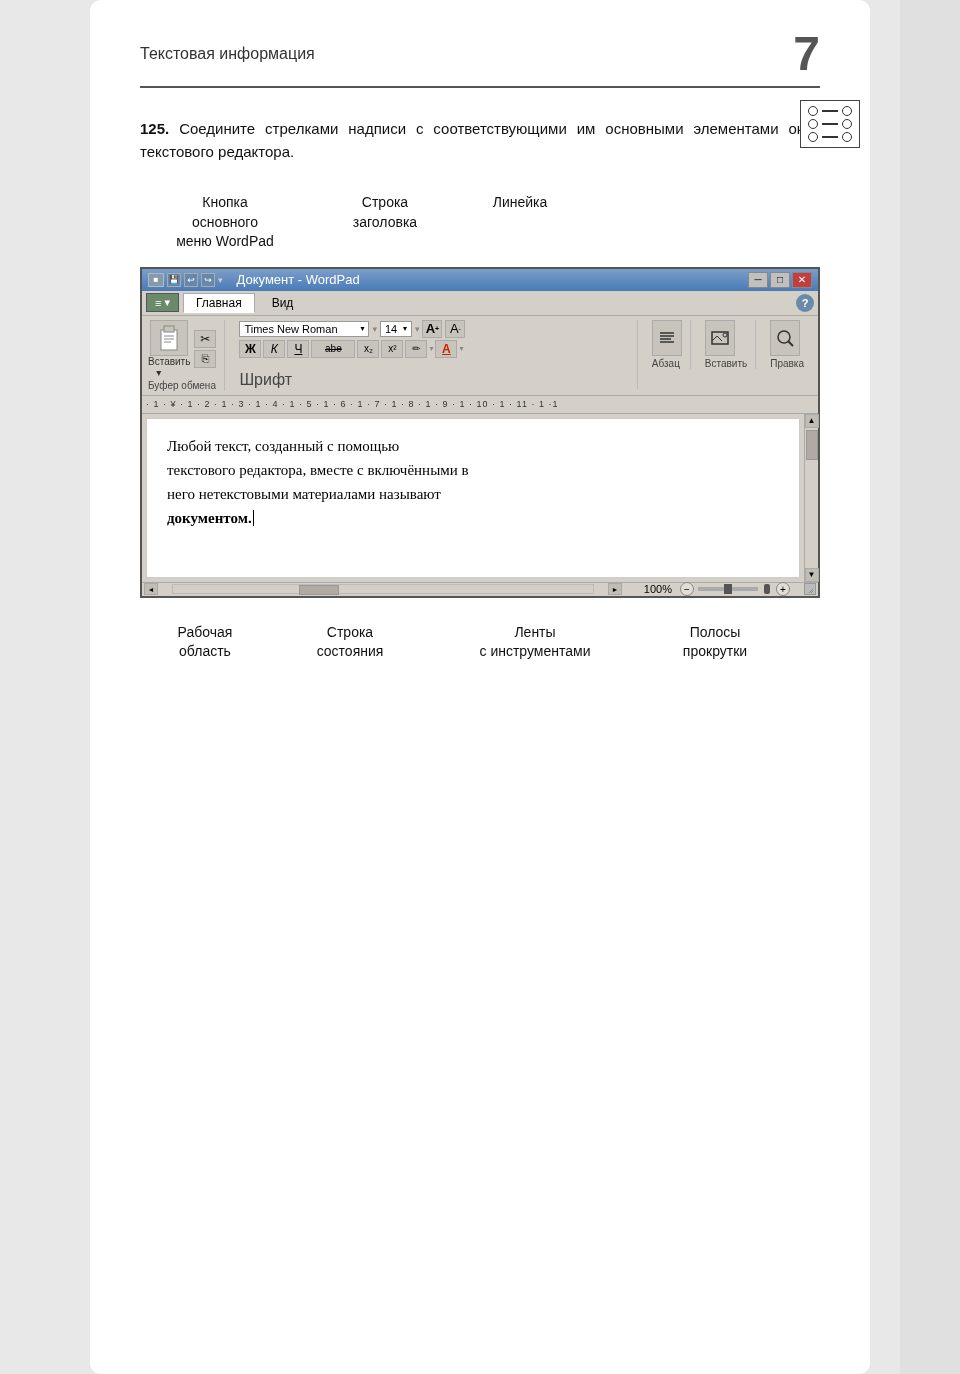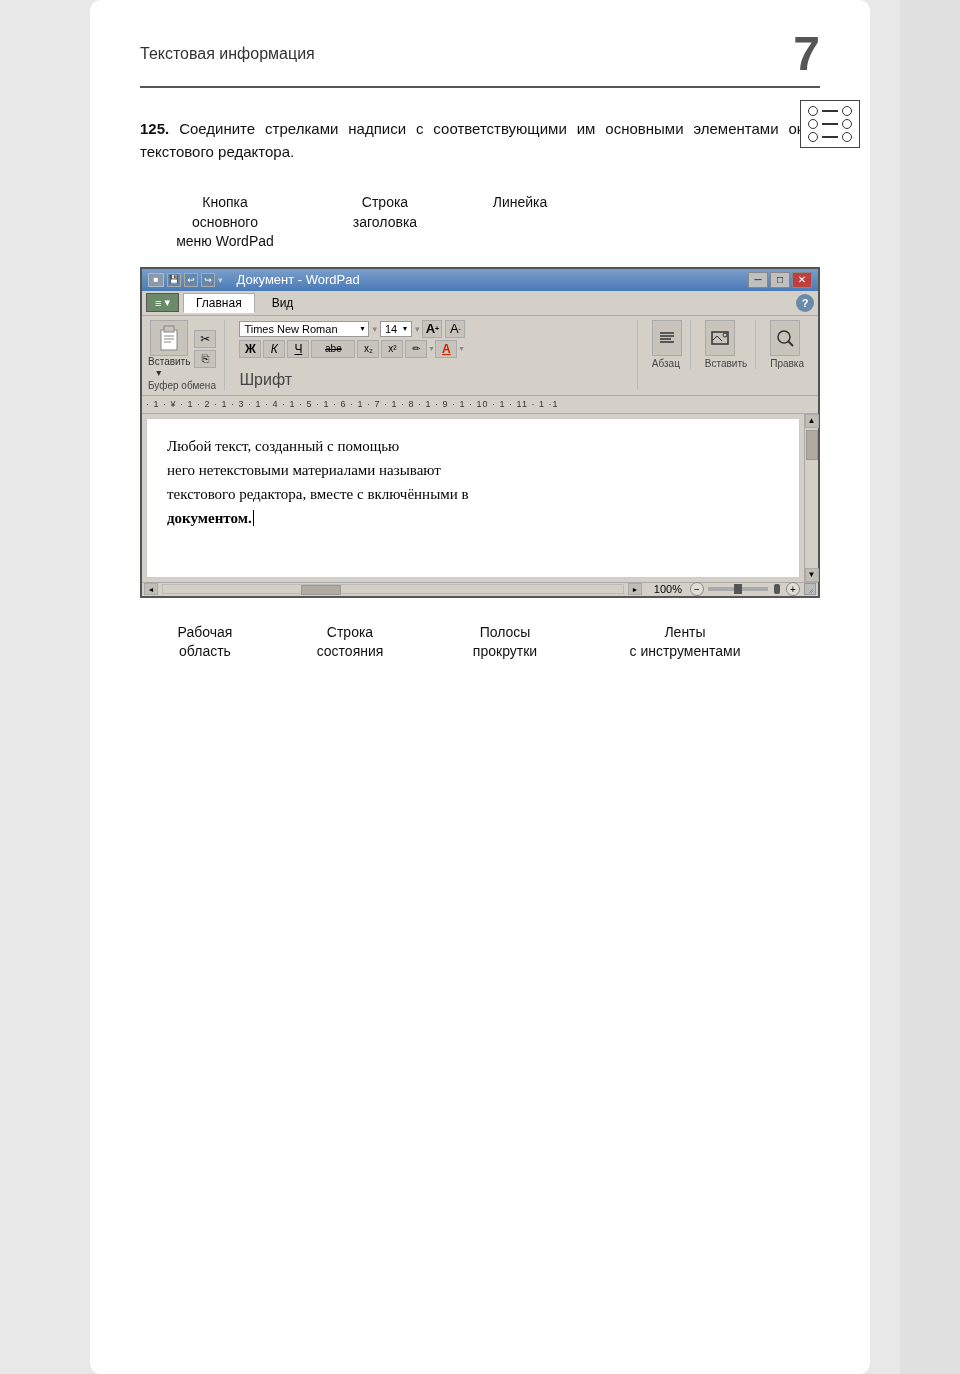--- a/index.html
+++ b/index.html
@@ -223,21 +223,21 @@
     .wp-doc-content {
       flex: 1;
     }
     .wp-hscrollbar {
       background: #d4d0c8;
       border-top: 1px solid #aaa;
       display: flex;
       align-items: center;
       padding: 0 2px;
       height: 14px;
-      gap: 4px;
+      gap: 14px;
     }
     .wp-scroll-h-arrow {
       width: 14px;
       height: 12px;
       background: #c0bdb5;
       border: 1px solid #aaa;
       display: flex;
       align-items: center;
       justify-content: center;
       font-size: 7px;
@@ -513,22 +513,22 @@
     </div>
 
     <div class="wp-ruler">
       <div class="ruler-content">· 1 · ¥ · 1 · 2 · 1 · 3 · 1 · 4 · 1 · 5 · 1 · 6 · 1 · 7 · 1 · 8 · 1 · 9 · 1 · 10 · 1 · 11 · 1 ·1</div>
     </div>
 
     <div class="wp-doc-wrapper">
       <div class="wp-doc-content">
         <div class="wp-doc-area">
           <p style="font-size:15px;line-height:1.6;text-align:justify;">Любой   текст,   созданный   с   помощью</p>
+          <p style="font-size:15px;line-height:1.6;text-align:justify;">текстового редактора, вместе с включёнными в</p>
           <p style="font-size:15px;line-height:1.6;text-align:justify;">него    нетекстовыми    материалами    называют</p>
-          <p style="font-size:15px;line-height:1.6;text-align:justify;">текстового редактора, вместе с включёнными в</p>
           <p style="font-size:15px;line-height:1.6;">
             <strong>документом.</strong><span class="cursor-bar"></span>
           </p>
         </div>
       </div>
 
       <div style="width:14px;background:#d4d0c8;border-left:1px solid #aaa;display:flex;flex-direction:column;align-items:center;">
         <div style="width:14px;height:14px;background:#c0bdb5;border:1px solid #aaa;display:flex;align-items:center;justify-content:center;font-size:8px;cursor:pointer;">▲</div>
         <div style="flex:1;width:12px;background:#d4d0c8;">
           <div style="width:12px;height:30px;background:#b0aaa0;border:1px solid #999;margin-top:2px;"></div>
@@ -563,17 +563,17 @@
           <line x1="6" y1="8" x2="8" y2="6" stroke="#888" stroke-width="1"></line>
         </svg>
       </div>
     </div>
 
   </div>
 
   <div class="labels-bottom" style="margin-top:20px;">
     <div class="label-item-b" style="width:130px;">Рабочая<br>область</div>
     <div class="label-item-b" style="width:160px;">Строка<br>состояния</div>
+    <div class="label-item-b" style="width:210px;">Ленты<br>с инструментами</div>
     <div class="label-item-b" style="width:150px;">Полосы<br>прокрутки</div>
-    <div class="label-item-b" style="width:210px;">Ленты<br>с инструментами</div>
   </div>
 
 </div>
 
 </body></html>

